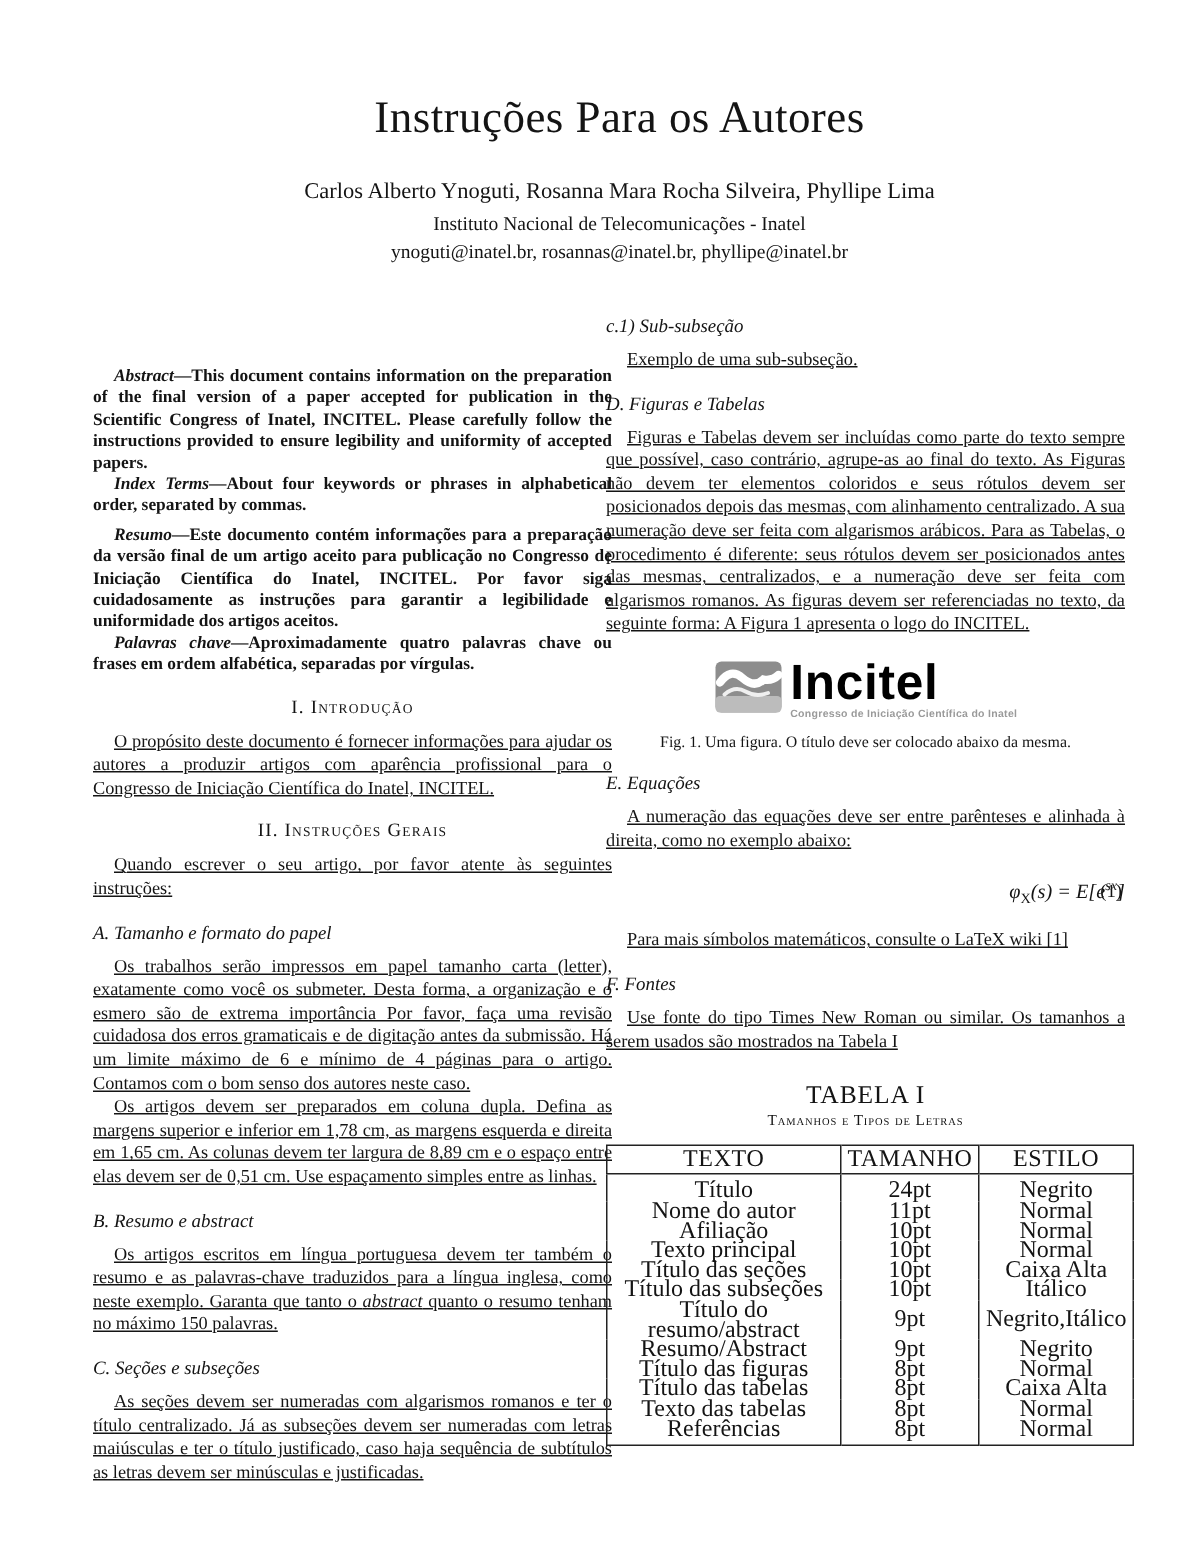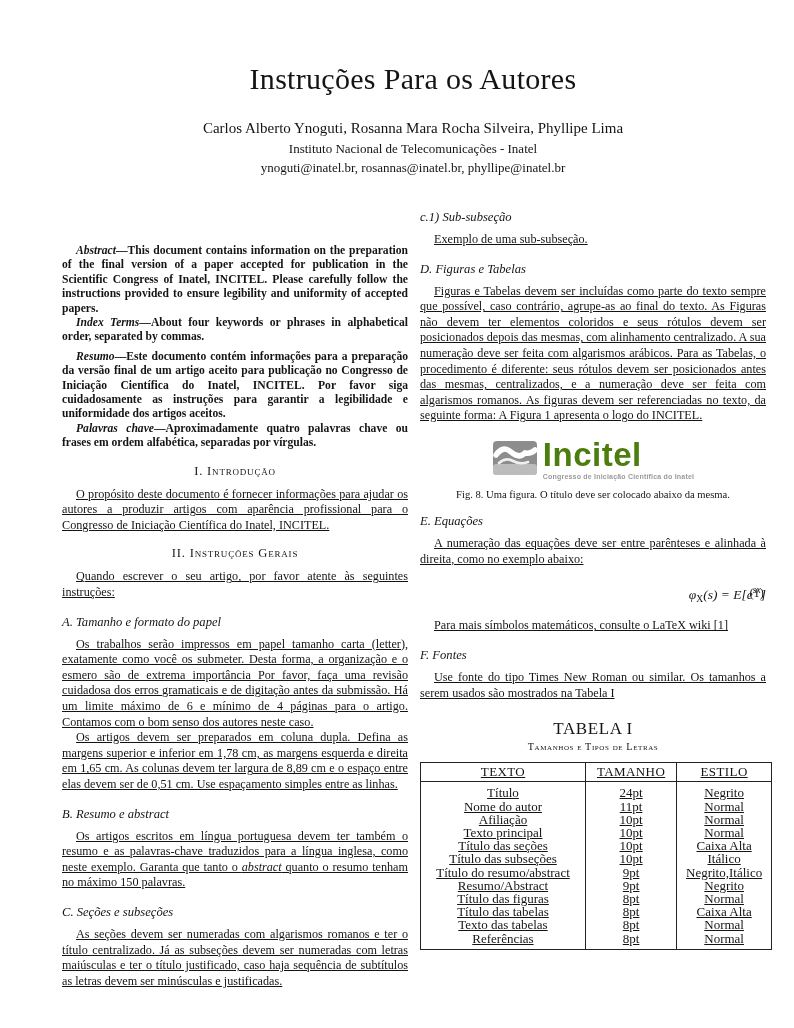--- a/index.html
+++ b/index.html
@@ -12,21 +12,21 @@
   }
   
   .head { position:absolute; top:62px; left:16px; width:794px; text-align:center; }
   .title { font-size:30px; font-weight:normal; letter-spacing:0.3px; }
   .authors { font-size:15px; margin-top:24px; }
   .affil { font-size:13px; margin-top:4px; }
   .emails { font-size:13px; margin-top:3px; }
   
   .col { position:absolute; top:208px; width:346px; }
   .col-left { left:62px;margin-top:36px; }
-  .col-right { left:404px;margin-left:16px; }
+  .col-right { left:404px; }
   p.body { font-size:12.2px; line-height:15.6px; text-align:justify; text-indent:14px;text-decoration:underline; }
   
   p.abs { font-weight:bold; font-size:11.6px; line-height:14.4px; text-align:justify; text-indent:14px; }
   p.abs .lead { font-style:italic; }
   p.abs.gap { margin-top:5px; }
   h2.section {
     text-align:center; font-weight:normal; font-size:12.6px;
     font-variant:small-caps; letter-spacing:0.8px;
     margin:13px 0 8px 0;
   }
@@ -35,39 +35,39 @@
     margin:14px 0 7px 0;
   }
   h4.subsub { margin-top:2px; }
   
   .figure { margin:16px 0 6px 0; text-align:center; }
   .logo-row { display:inline-flex; align-items:flex-start; gap:5px; }
   .logo-icon { width:46px; height:36px; }
   .logo-textcol { text-align:left; }
   .logo-word {
     font-family:"Liberation Sans", sans-serif; font-weight:bold;
-    font-size:33px; line-height:30px; color:#4d7c0f; letter-spacing:0.5px;
+    font-size:33px; line-height:30px; color:#000000; letter-spacing:0.5px;
   }
   .logo-sub {
     font-family:"Liberation Sans", sans-serif; font-weight:bold;
     font-size:7px; color:#9a9a9a; margin-top:3px; letter-spacing:0.2px;
   }
   .figcaption { font-size:10.6px; margin-top:9px; text-align:center; }
   
   .equation { position:relative; margin:18px 0 14px 0; text-align:right; font-size:13.5px; }
   .equation .var { font-style:italic; }
   .equation sub { font-size:9.5px; }
   .equation sup { font-size:9.5px; font-style:italic; }
   .eq-num { position:absolute; right:2px; top:1px; font-size:12.5px; }
   
   .tabcap1 { text-align:center; font-size:17px; margin-top:18px; letter-spacing:0.6px; }
   .tabcap2 { text-align:center; font-size:10.2px; font-variant:small-caps; letter-spacing:0.6px; margin-top:2px; }
   table.fonts {
     border-collapse:collapse; margin:10px auto 0 auto; width:352px;
-    font-size:13px; line-height:13.2px;text-decoration:underline;
+    font-size:16px; line-height:13.2px;
   }
   table.fonts th, table.fonts td { text-align:center; font-weight:normal; padding:0 4px; }
   table.fonts thead th {
     border-top:1px solid #222; border-bottom:1px solid #222;
     padding-top:2px; padding-bottom:3px; letter-spacing:0.4px;
   }
   table.fonts { border:1px solid #222; }
   table.fonts .colsep { border-left:1px solid #222; }
   table.fonts tbody tr:first-child td { padding-top:4px; }
   table.fonts tbody tr:last-child td { padding-bottom:4px; }
@@ -121,21 +121,21 @@
           <rect x="1" y="1" width="44" height="34" rx="4" fill="#8d8d8d"></rect>
           <rect x="1" y="24" width="44" height="11" rx="3" fill="#bcbcbc"></rect>
           <path d="M4 15 Q 11 5, 19 12 T 33 13 Q 39 14, 43 10" stroke="#ffffff" stroke-width="5.5" fill="none" stroke-linecap="round"></path>
           <path d="M7 23 Q 14 17, 21 21 T 36 22" stroke="#efefef" stroke-width="2.6" fill="none" stroke-linecap="round"></path>
         </svg>
         <div class="logo-textcol">
           <div class="logo-word">Incitel</div>
           <div class="logo-sub">Congresso de Iniciação Científica do Inatel</div>
         </div>
       </div>
-      <div class="figcaption">Fig. 8. Uma figura. O título deve ser colocado abaixo da mesma.</div>
+      <div class="figcaption">Fig. 1. Uma figura. O título deve ser colocado abaixo da mesma.</div>
     </div>
 
     <h3 class="subsection">E. Equações</h3>
     <p class="body">A numeração das equações deve ser entre parênteses e alinhada à direita, como no exemplo abaixo:</p>
 
     <div class="equation">
       <span class="var">φ</span><sub>X</sub><span class="var">(s) = E[e</span><sup>sx</sup><span class="var">]</span>
       <span class="eq-num">(1)</span>
     </div>
 

